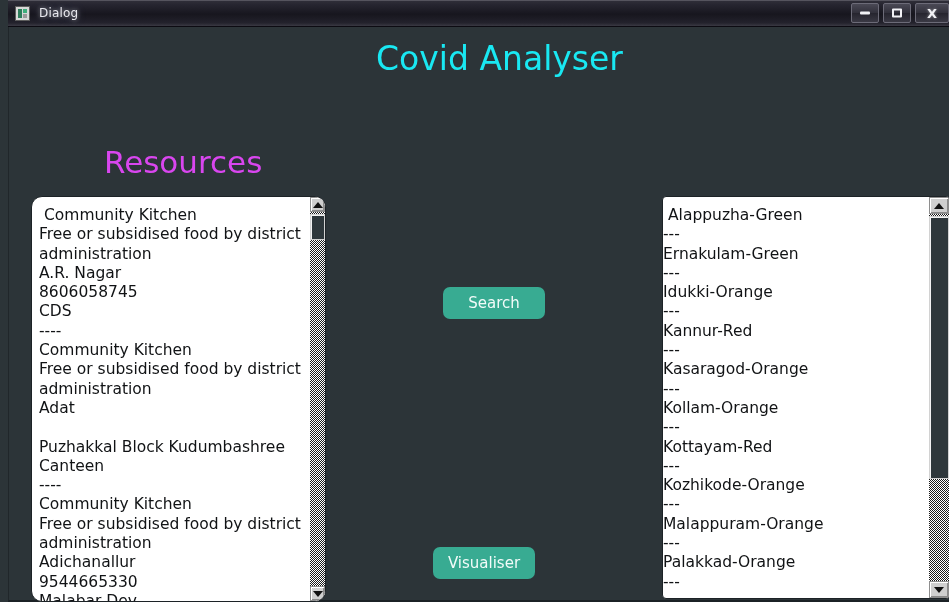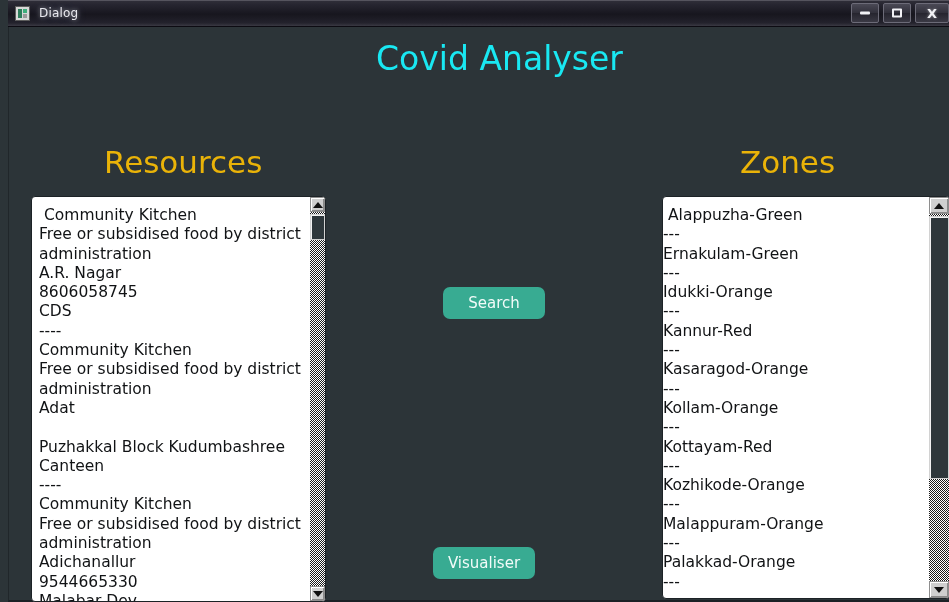--- a/index.html
+++ b/index.html
@@ -113,37 +113,37 @@
     width: 949px;
     text-align: center;
     color: #19e8f2;
     font-size: 33px;
     font-family: "DejaVu Sans", sans-serif;
     padding-left: 32px;
   }
 
   .section-title {
     position: absolute;
-    color: #eab308;
+    color: #d946ef;
     font-size: 31px;
     font-family: "DejaVu Sans", sans-serif;
     white-space: nowrap;
   }
   .section-title.left  { left: 95px;  top: 117px; }
   .section-title.right { left: 731px; top: 117px; }
 
   
   .listbox {
     position: absolute;
     background: #ffffff;
     border: 1px solid #1c2226;
     border-radius: 4px;
     overflow: hidden;
   }
-  .listbox.left  { left: 22px;  top: 169px; width: 295px; height: 406px; }
+  .listbox.left  { left: 22px;  top: 169px; width: 295px; height: 406px; border-radius: 11px; }
   .listbox.right { left: 653px; top: 169px; width: 288px; height: 403px; }
 
   .list-text {
     position: absolute;
     left: 0; top: 0;
     right: 15px;
     padding: 9px 4px 0 7px;
     color: #111315;
     font-size: 15.5px;
     line-height: 19.3px;
@@ -241,21 +241,20 @@
         <span class="g">X</span>
       </div>
     </div>
   </div>
 
   <div class="client">
 
     <div class="app-title">Covid Analyser</div>
 
     <div class="section-title left">Resources</div>
-    <div class="section-title right">Zones</div>
 
     <div class="listbox left">
       <div class="list-text"><span class="first">Community Kitchen</span>
 <span>Free or subsidised food by district
 administration
 A.R. Nagar
 8606058745
 CDS
 ----
 Community Kitchen

